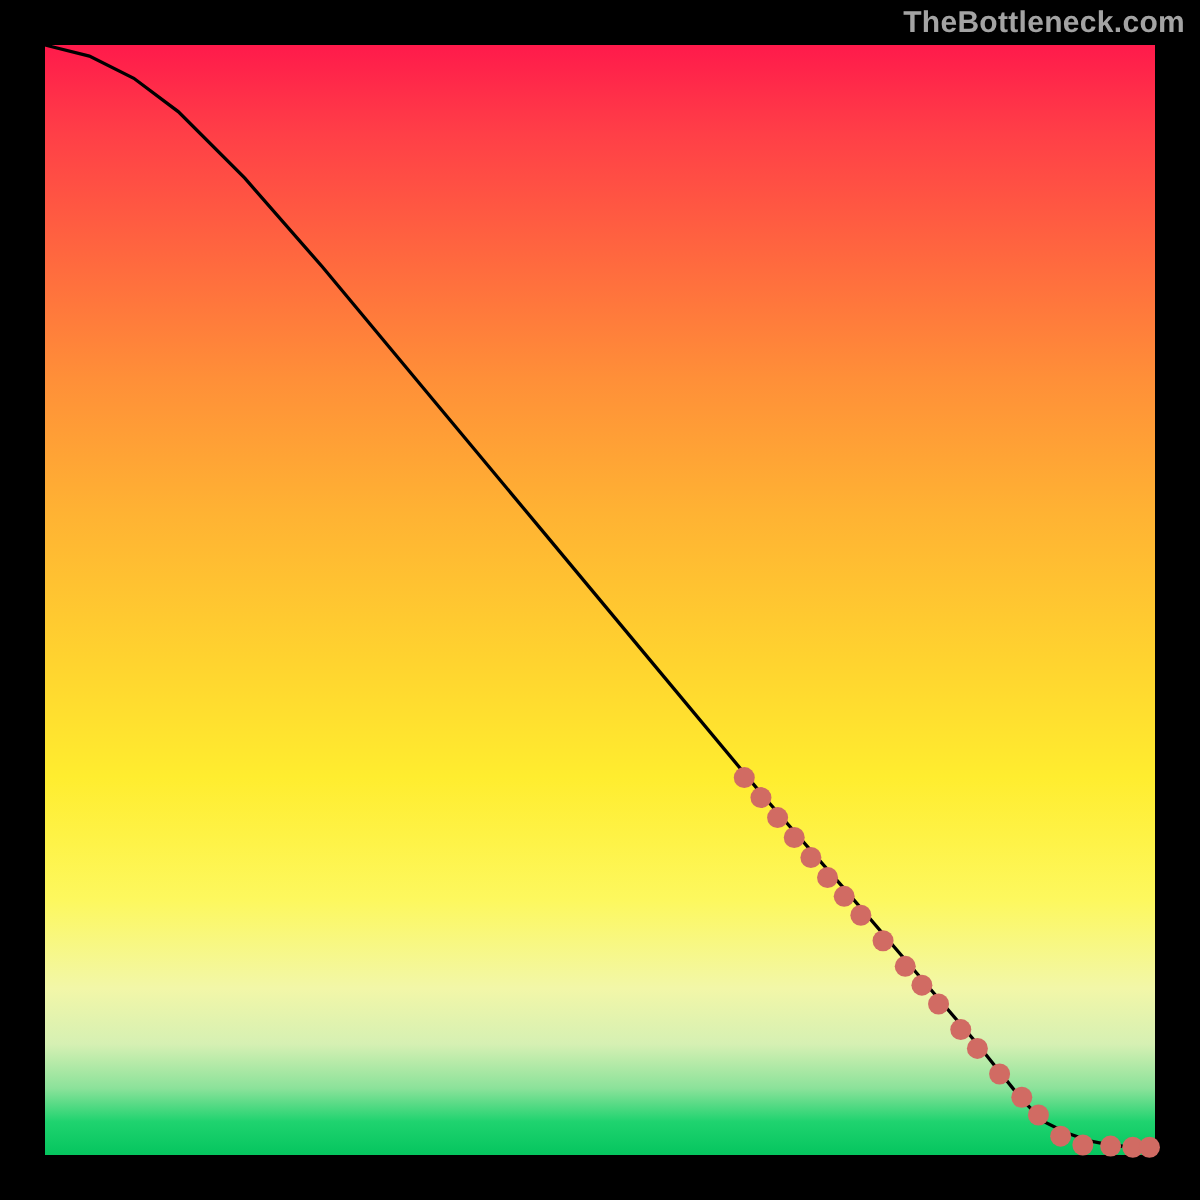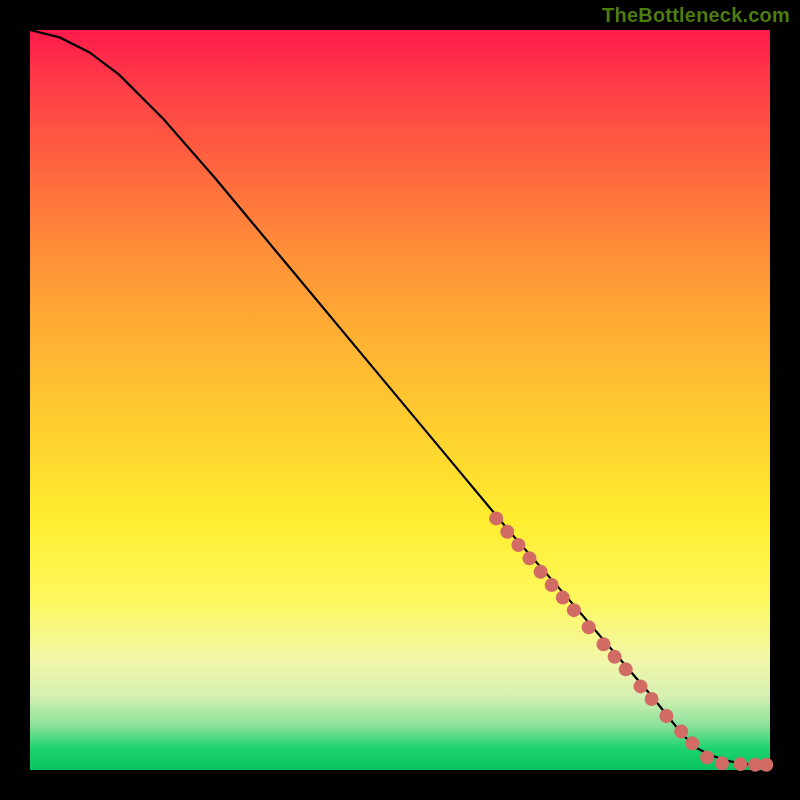--- a/index.html
+++ b/index.html
@@ -15,21 +15,21 @@
     width: 800px;
     height: 800px;
     background: #000;
   }
   .watermark {
     position: absolute;
     top: 4px;
     right: 10px;
     font-size: 20px;
     font-weight: 600;
-    color: #4d7c0f;
+    color: #a3a3a3;
     letter-spacing: 0.2px;
     z-index: 10;
     margin-left: 24px;
   }
   .plot {
     position: absolute;
     left: 30px;
     top: 30px;
     width: 740px;
     height: 740px;

